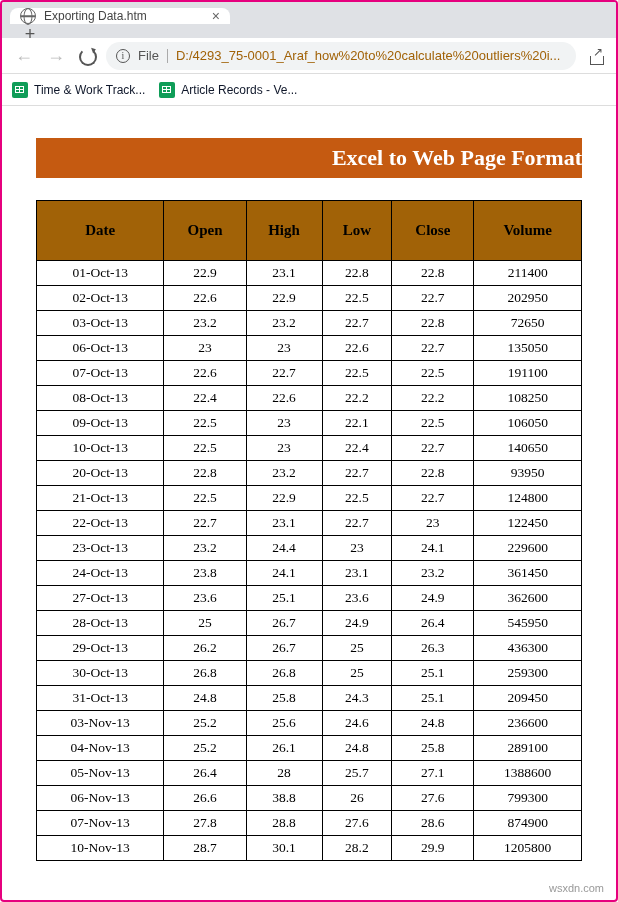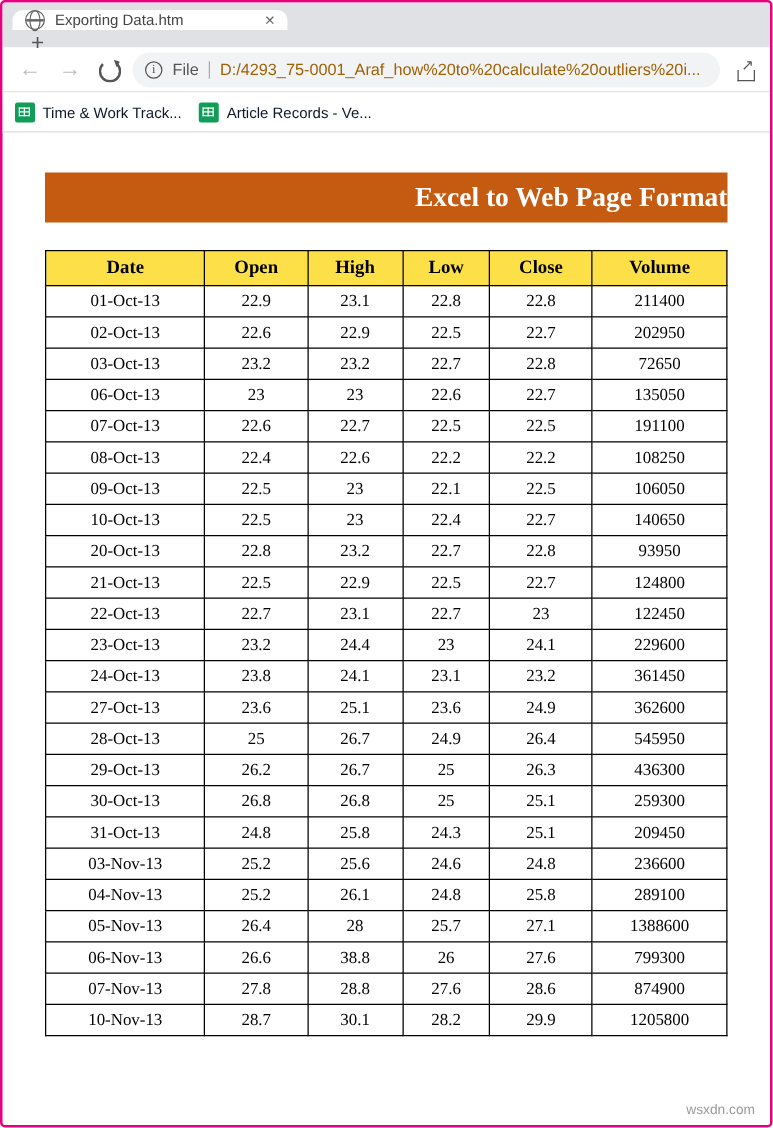--- a/index.html
+++ b/index.html
@@ -242,23 +242,23 @@
       padding: 7px 0;
     }
     .data-table {
       border-collapse: collapse;
       width: 100%;
       margin-top: 22px;
       font-family: 'Comic Sans MS', cursive;
       font-size: 14px;
     }
     .data-table th {
-      background: #fde047;
+      background: #a16207;
       border: 1px solid #000;
-      padding: 5px 4px;
+      padding: 21px 4px;
       font-weight: bold;
       font-size: 15px;
     }
     .data-table td {
       border: 1px solid #000;
       text-align: center;
       padding: 4px 4px;
       font-size: 13.5px;
     }
     .watermark {

